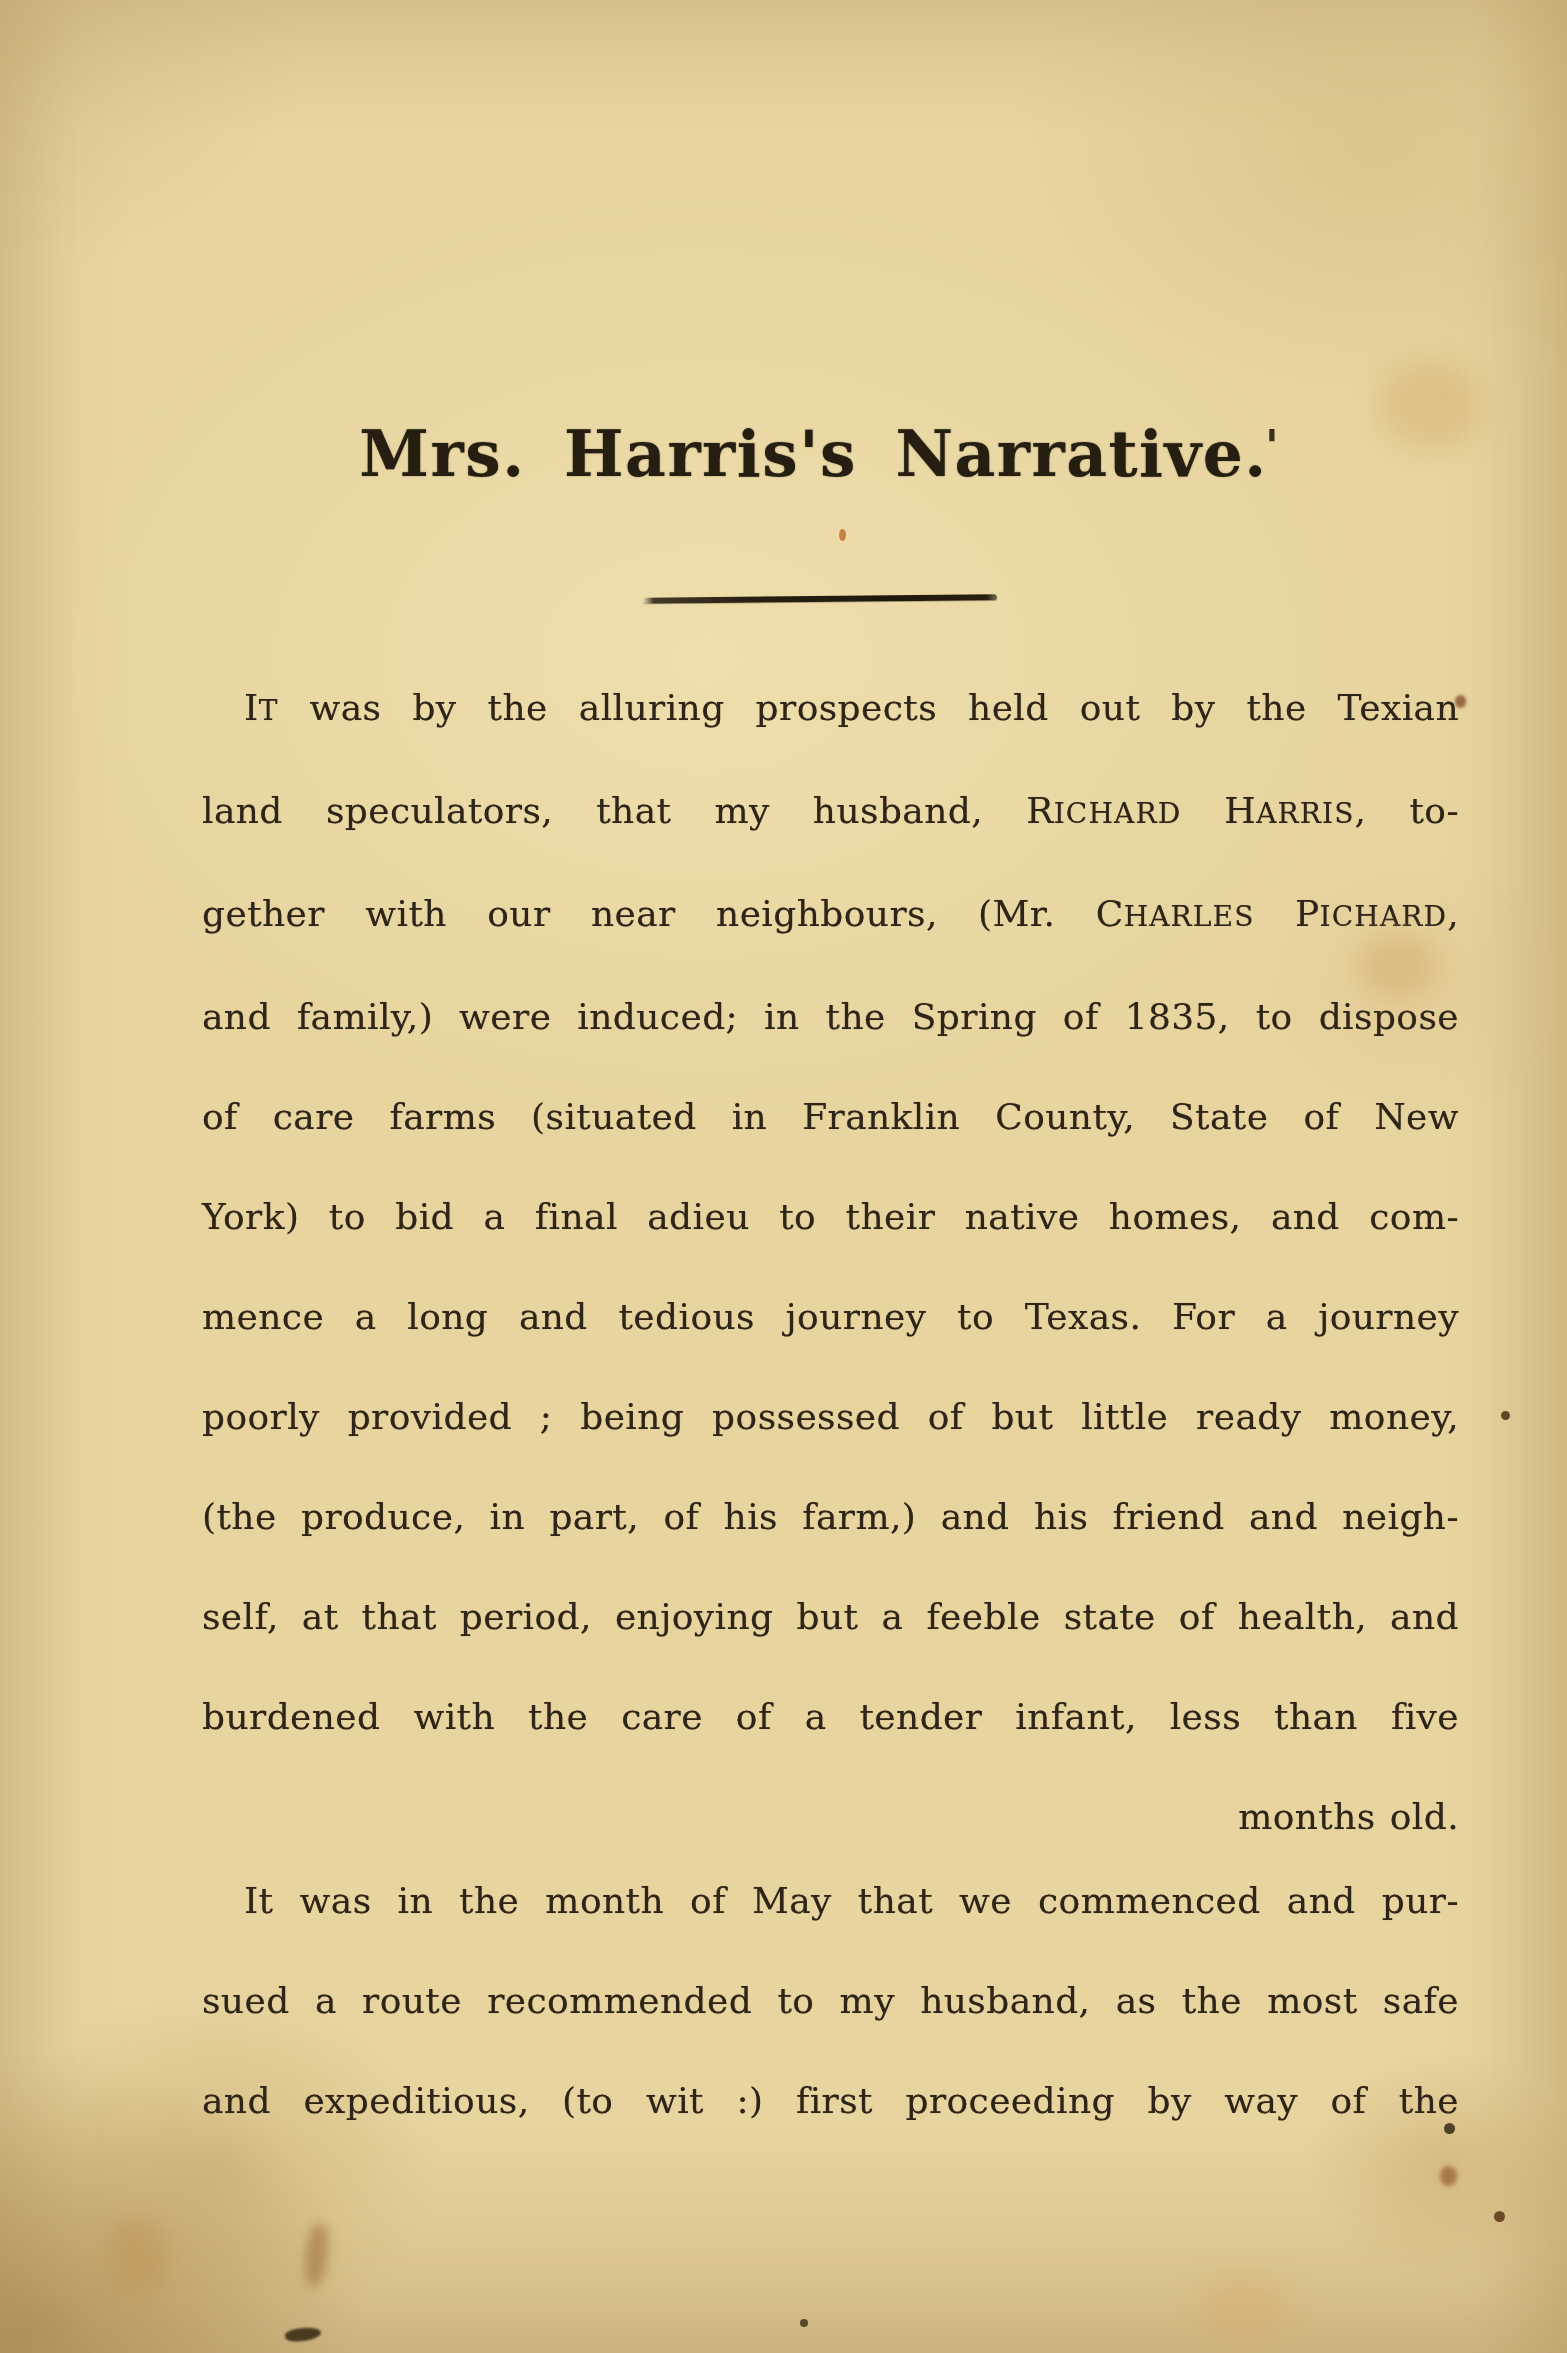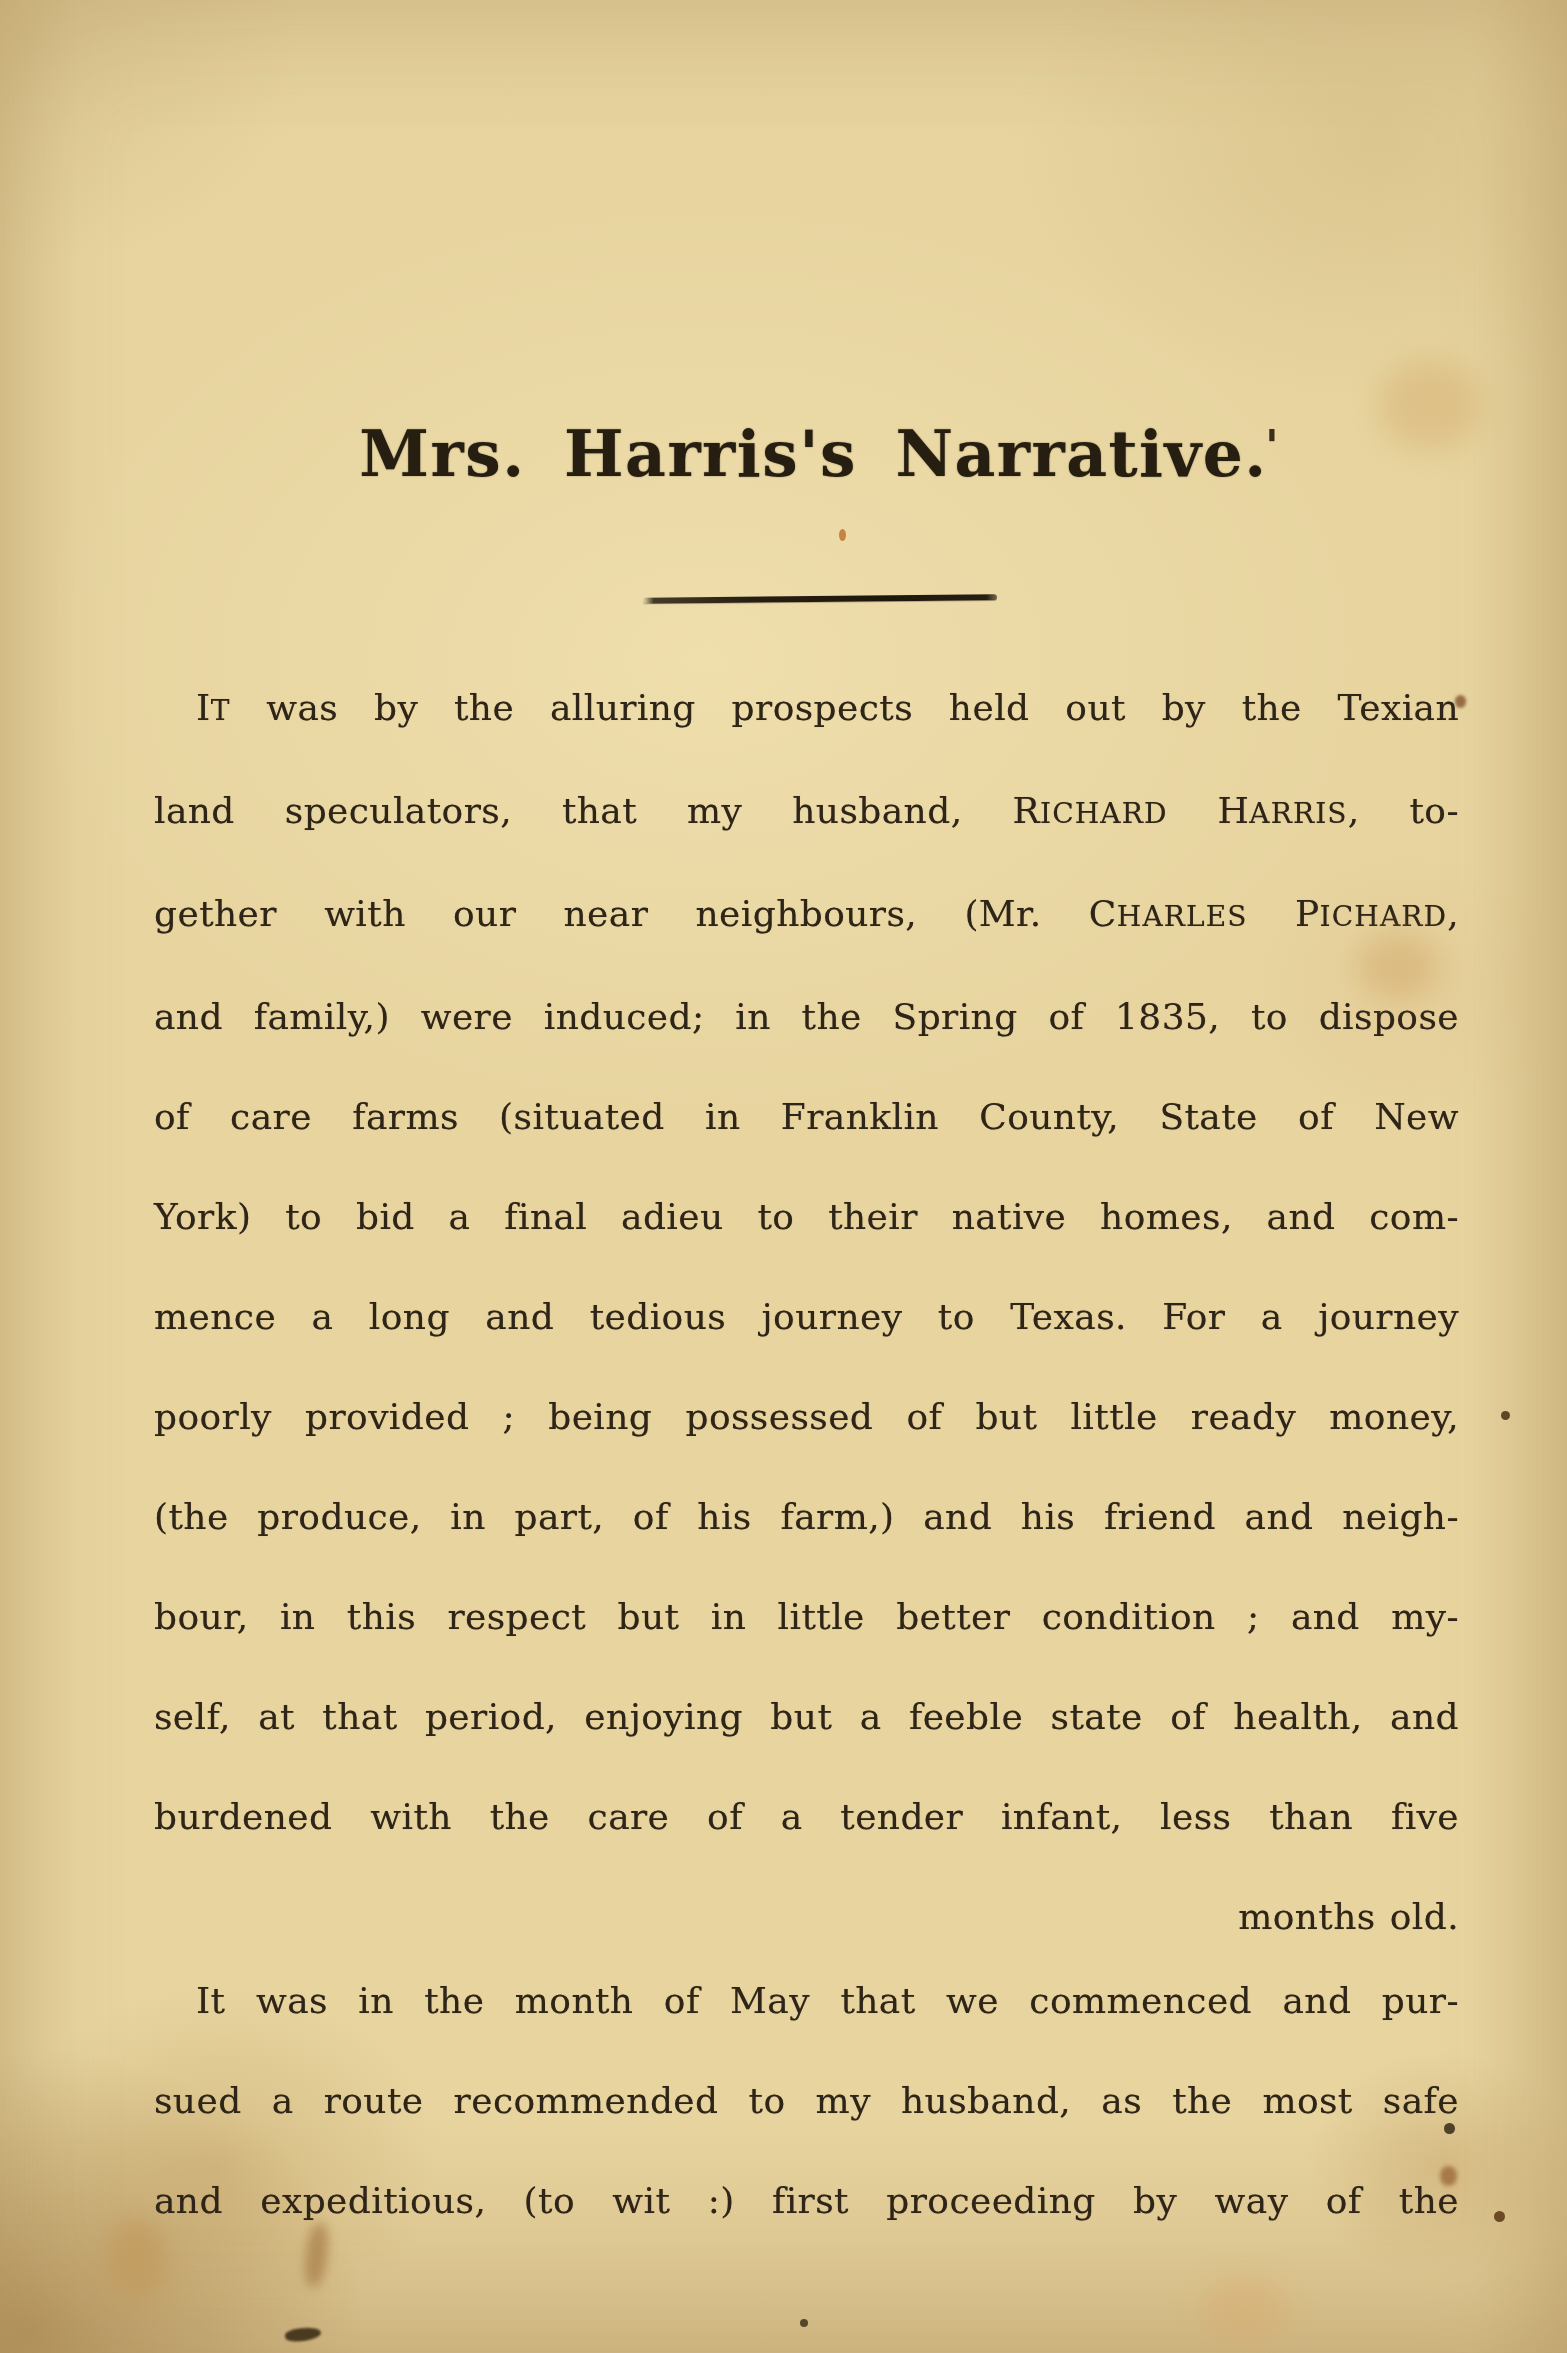--- a/index.html
+++ b/index.html
@@ -65,20 +65,21 @@
 
   .paragraph + .paragraph { margin-top: 34px; }
 
   .line {
     font-size: 36px;
     line-height: 50px;
     letter-spacing: 0.4px;
     word-spacing: 2.2px;
     text-align: justify;
     text-shadow: 0 0 0.7px rgba(44,35,18,0.45);
+    margin-left: 48px;
   }
   .line::after { content: ""; display: inline-block; width: 100%; height: 0; }
   .line.short { text-align: right; }
   .line.short::after { content: none; }
   .paragraph .line:first-child { text-indent: 42px; }
 
   .sc { font-size: 0.78em; letter-spacing: 1.1px; }
 
   .stain { position: absolute; pointer-events: none; }
   .st-a { top: 695px; left: 1455px; width: 11.2px; height: 12.7px; background: #8a5a35; border-radius: 50%; filter: blur(1.5px); opacity: .85; }
@@ -108,21 +109,20 @@
       <div class="paragraph">
         <div class="line"><span>I</span><span class="sc">T</span><span> was by the alluring prospects held out by the Texian</span></div>
         <div class="line"><span>land speculators, that my husband, R</span><span class="sc">ICHARD</span><span> H</span><span class="sc">ARRIS</span><span>, to-</span></div>
         <div class="line"><span>gether with our near neighbours, (Mr. C</span><span class="sc">HARLES</span><span> P</span><span class="sc">ICHARD</span><span>,</span></div>
         <div class="line"><span>and family,) were induced; in the Spring of 1835, to dispose</span></div>
         <div class="line"><span>of care farms (situated in Franklin County, State of New</span></div>
         <div class="line"><span>York) to bid a final adieu to their native homes, and com-</span></div>
         <div class="line"><span>mence a long and tedious journey to Texas.  For a journey</span></div>
         <div class="line"><span>poorly provided ; being possessed of but little ready money,</span></div>
         <div class="line"><span>(the produce, in part, of his farm,) and his friend and neigh-</span></div>
-        <div class="line"><span>bour, in this respect but in little better condition ; and my-</span></div>
         <div class="line"><span>self, at that period, enjoying but a feeble state of health, and</span></div>
         <div class="line"><span>burdened with the care of a tender infant, less than five</span></div>
         <div class="line short"><span>months old.</span></div>
       </div>
       <div class="paragraph">
         <div class="line"><span>It was in the month of May that we commenced and pur-</span></div>
         <div class="line"><span>sued a route recommended to my husband, as the most safe</span></div>
         <div class="line"><span>and expeditious, (to wit :) first proceeding by way of the</span></div>
       </div>
     </div>

